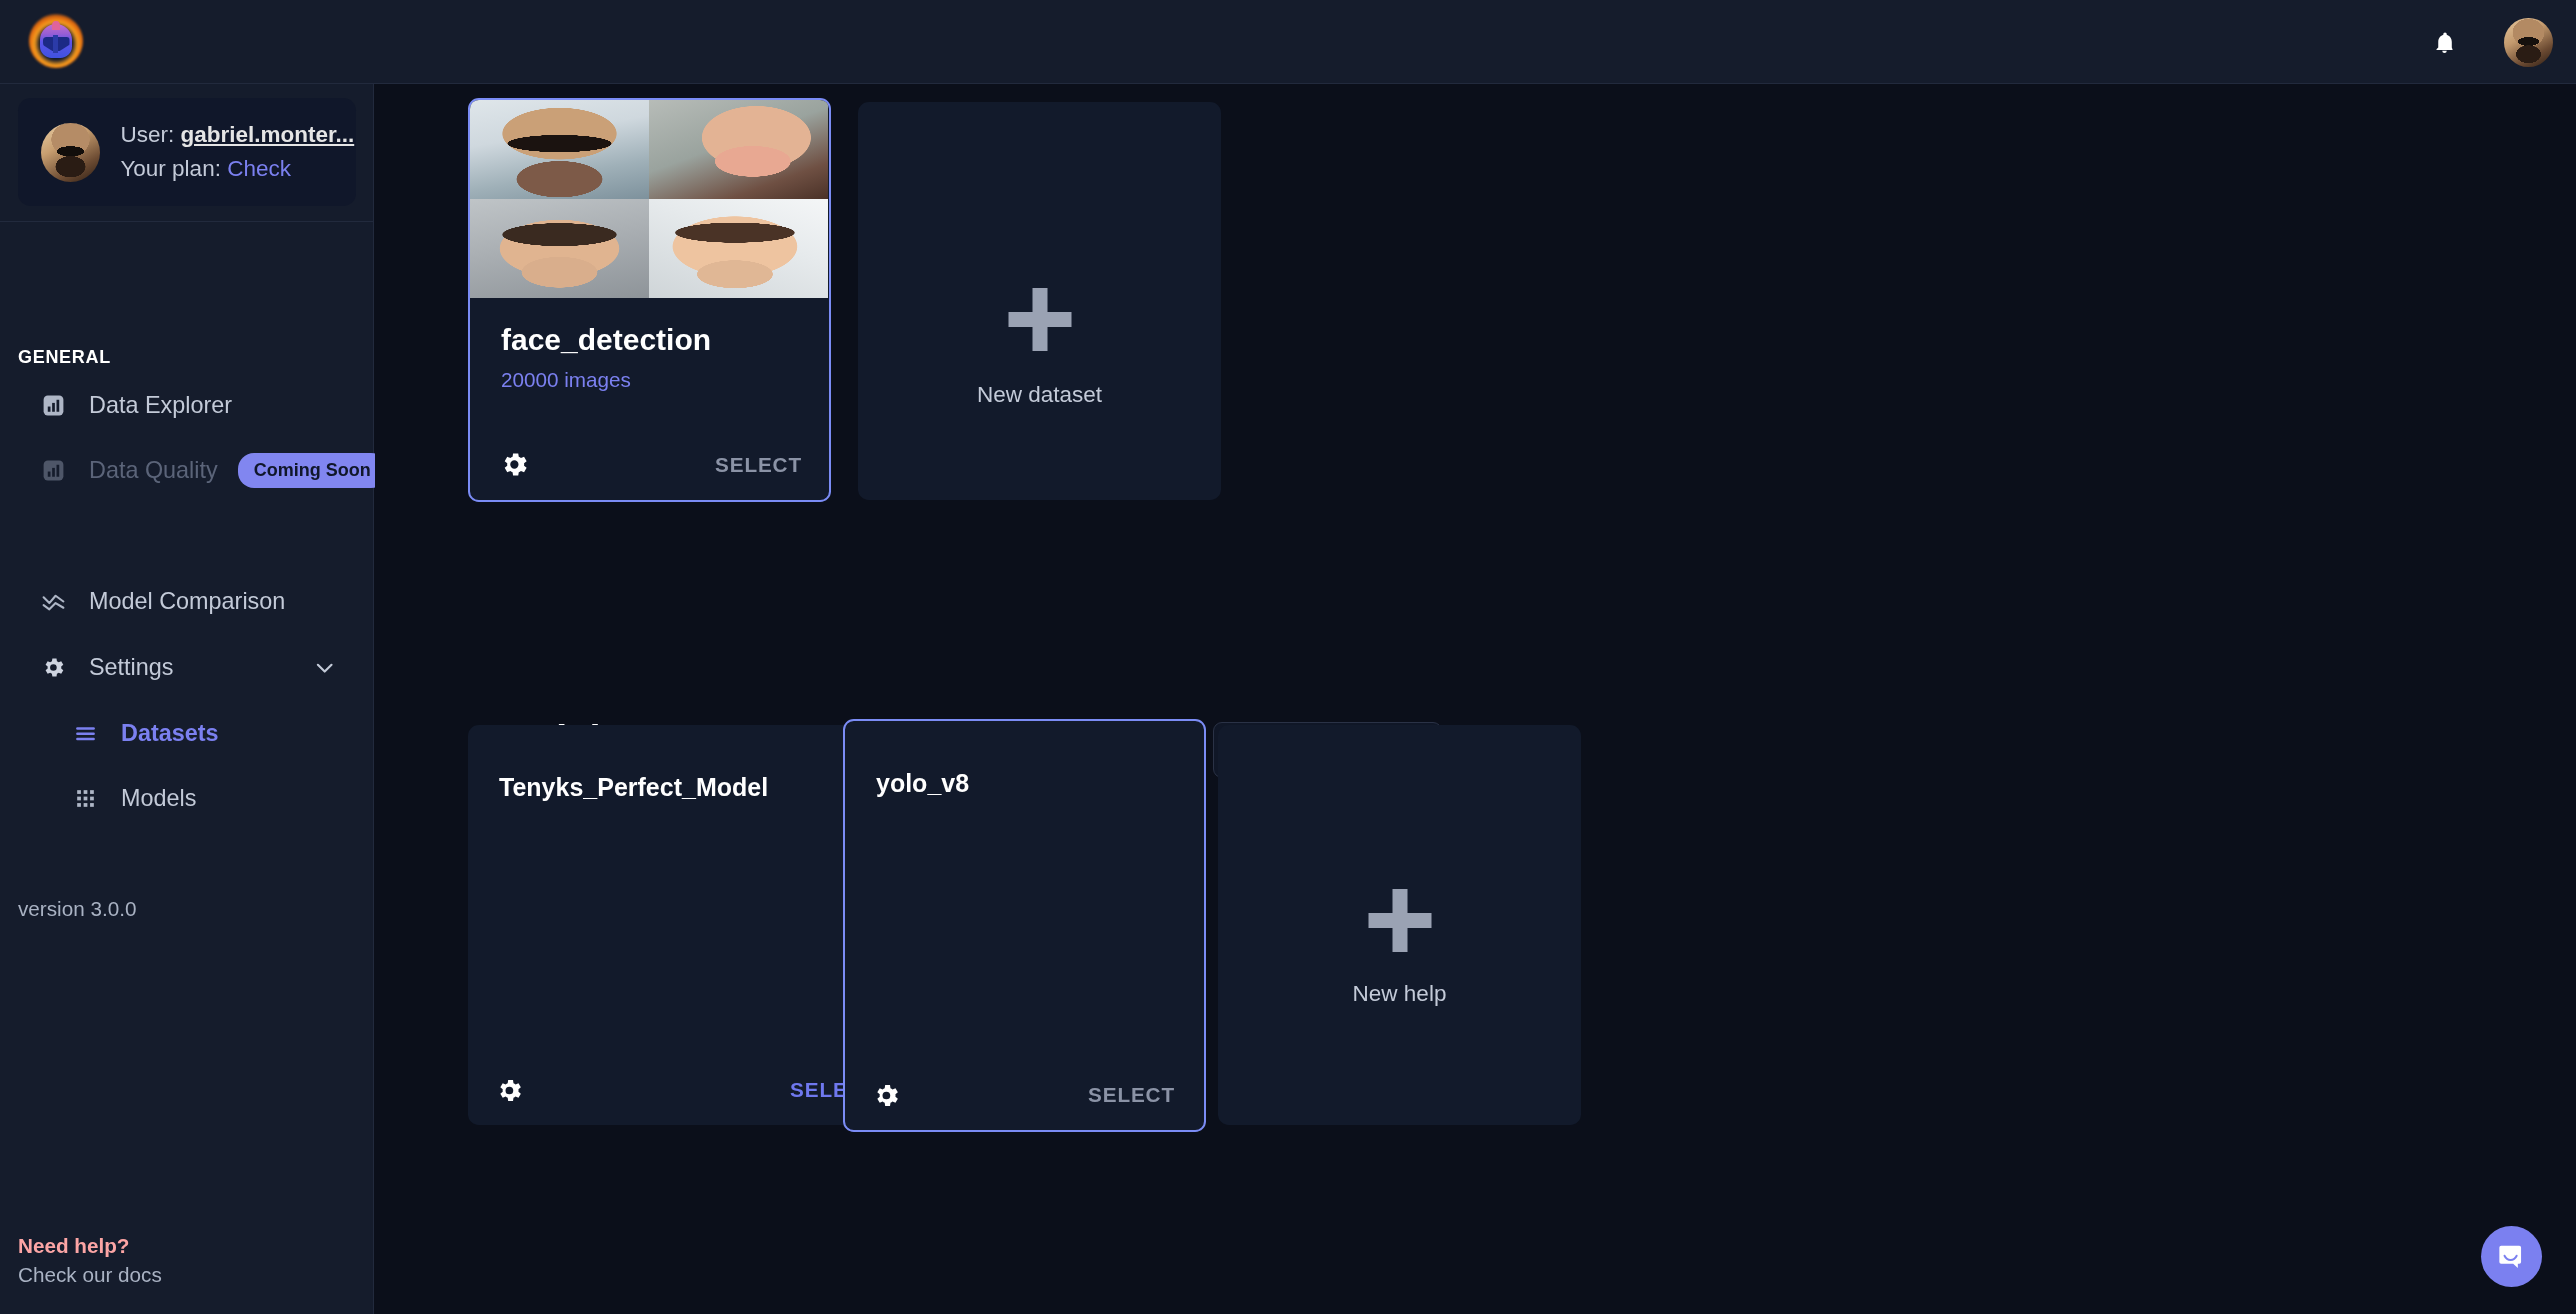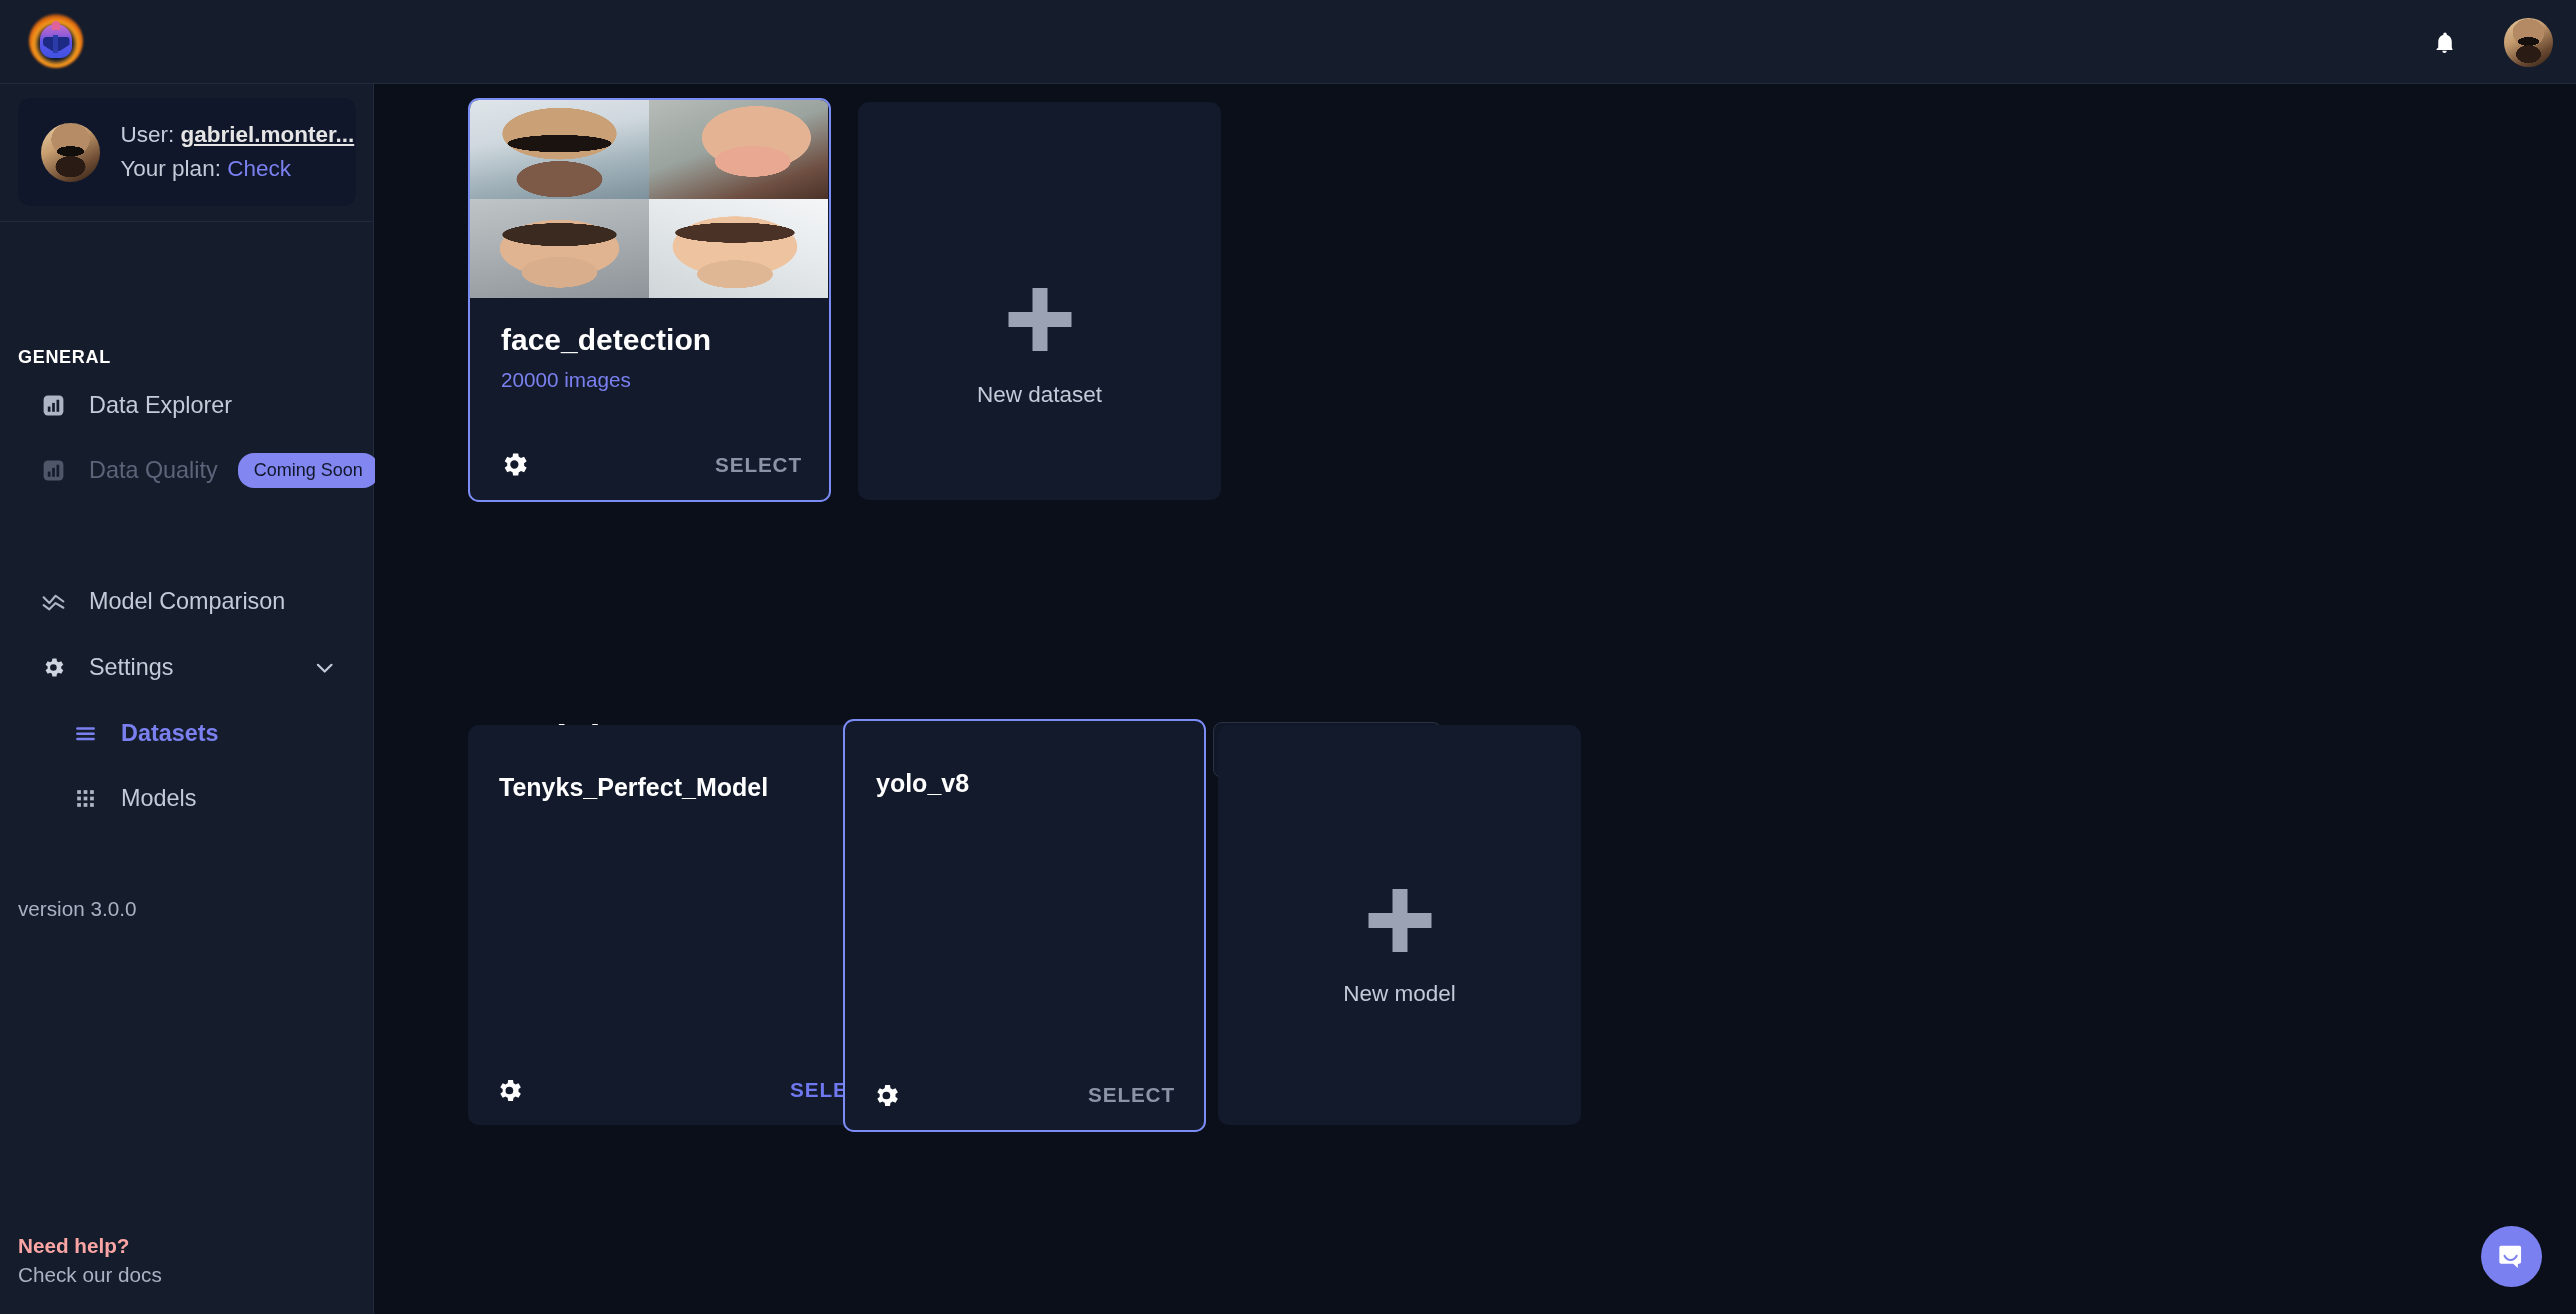--- a/index.html
+++ b/index.html
@@ -92,21 +92,21 @@
     display: flex; align-items: center; cursor: pointer;
   }
   .nav-ico { width: 31px; height: 31px; margin-left: 20px; display: flex; align-items: center; justify-content: center; flex: 0 0 auto; }
   .nav-ico svg { width: 25px; height: 25px; }
   .nav-label { margin-left: 20px; font-size: 23.4px; color: #c3cad8; white-space: nowrap; }
   .nav-item.dim .nav-label { color: #5b6479; }
   .nav-item.active .nav-label { color: #7b80f0; font-weight: 700; }
 
   .badge-soon {
     margin-left: 20px; background: #8186f0; color: #10172a;
-    font-size: 18px; font-weight: 400;
+    font-size: 18px; font-weight: 700;
     padding: 7.2px 16px; border-radius: 16px; white-space: nowrap;
   }
   .chev { position: absolute; right: 20px; width: 23.4px; height: 23.4px; }
 
   .sub-item { padding-left: 32px; }
 
   #version {
     position: absolute; left: 18px; top: 813px;
     font-size: 20.7px; color: #a9b2c3;
   }
@@ -363,21 +363,21 @@
     <div class="m-gear">
       <svg viewBox="0 0 24 24">
           <path d="M19.4 13a7.6 7.6 0 0 0 0-2l2-1.6-2-3.4-2.4 1a7.5 7.5 0 0 0-1.7-1l-.4-2.6H10.9L10.5 6a7.5 7.5 0 0 0-1.7 1l-2.4-1-2 3.4L6.4 11a7.6 7.6 0 0 0 0 2l-2 1.6 2 3.4 2.4-1a7.5 7.5 0 0 0 1.7 1l.4 2.6h4l.4-2.6a7.5 7.5 0 0 0 1.7-1l2.4 1 2-3.4Zm-7.5 2.2a3.2 3.2 0 1 1 0-6.4 3.2 3.2 0 0 1 0 6.4Z"></path>
         </svg>
     </div>
     <div class="m-select muted">SELECT</div>
   </div>
 
   <div class="card" id="m3">
     <div class="plus"></div>
-    <div class="addlabel">New model</div>
+    <div class="addlabel">New help</div>
   </div>
 
   <div id="chat-btn">
     <svg viewBox="0 0 24 24">
         <path d="M4 3.6h14a1.4 1.4 0 0 1 1.4 1.4v11.3a1.4 1.4 0 0 1-1.4 1.4h-1.1v3.2l-3.6-3.2H4A1.4 1.4 0 0 1 2.6 16.3V5A1.4 1.4 0 0 1 4 3.6Z"></path>
         <path d="M6.6 11.4c1 2.2 2.9 3.3 4.7 3.3s3.7-1.1 4.7-3.3" fill="none" stroke="#7b80f0" stroke-width="1.5" stroke-linecap="round"></path>
       </svg>
   </div>
 </div>
 

